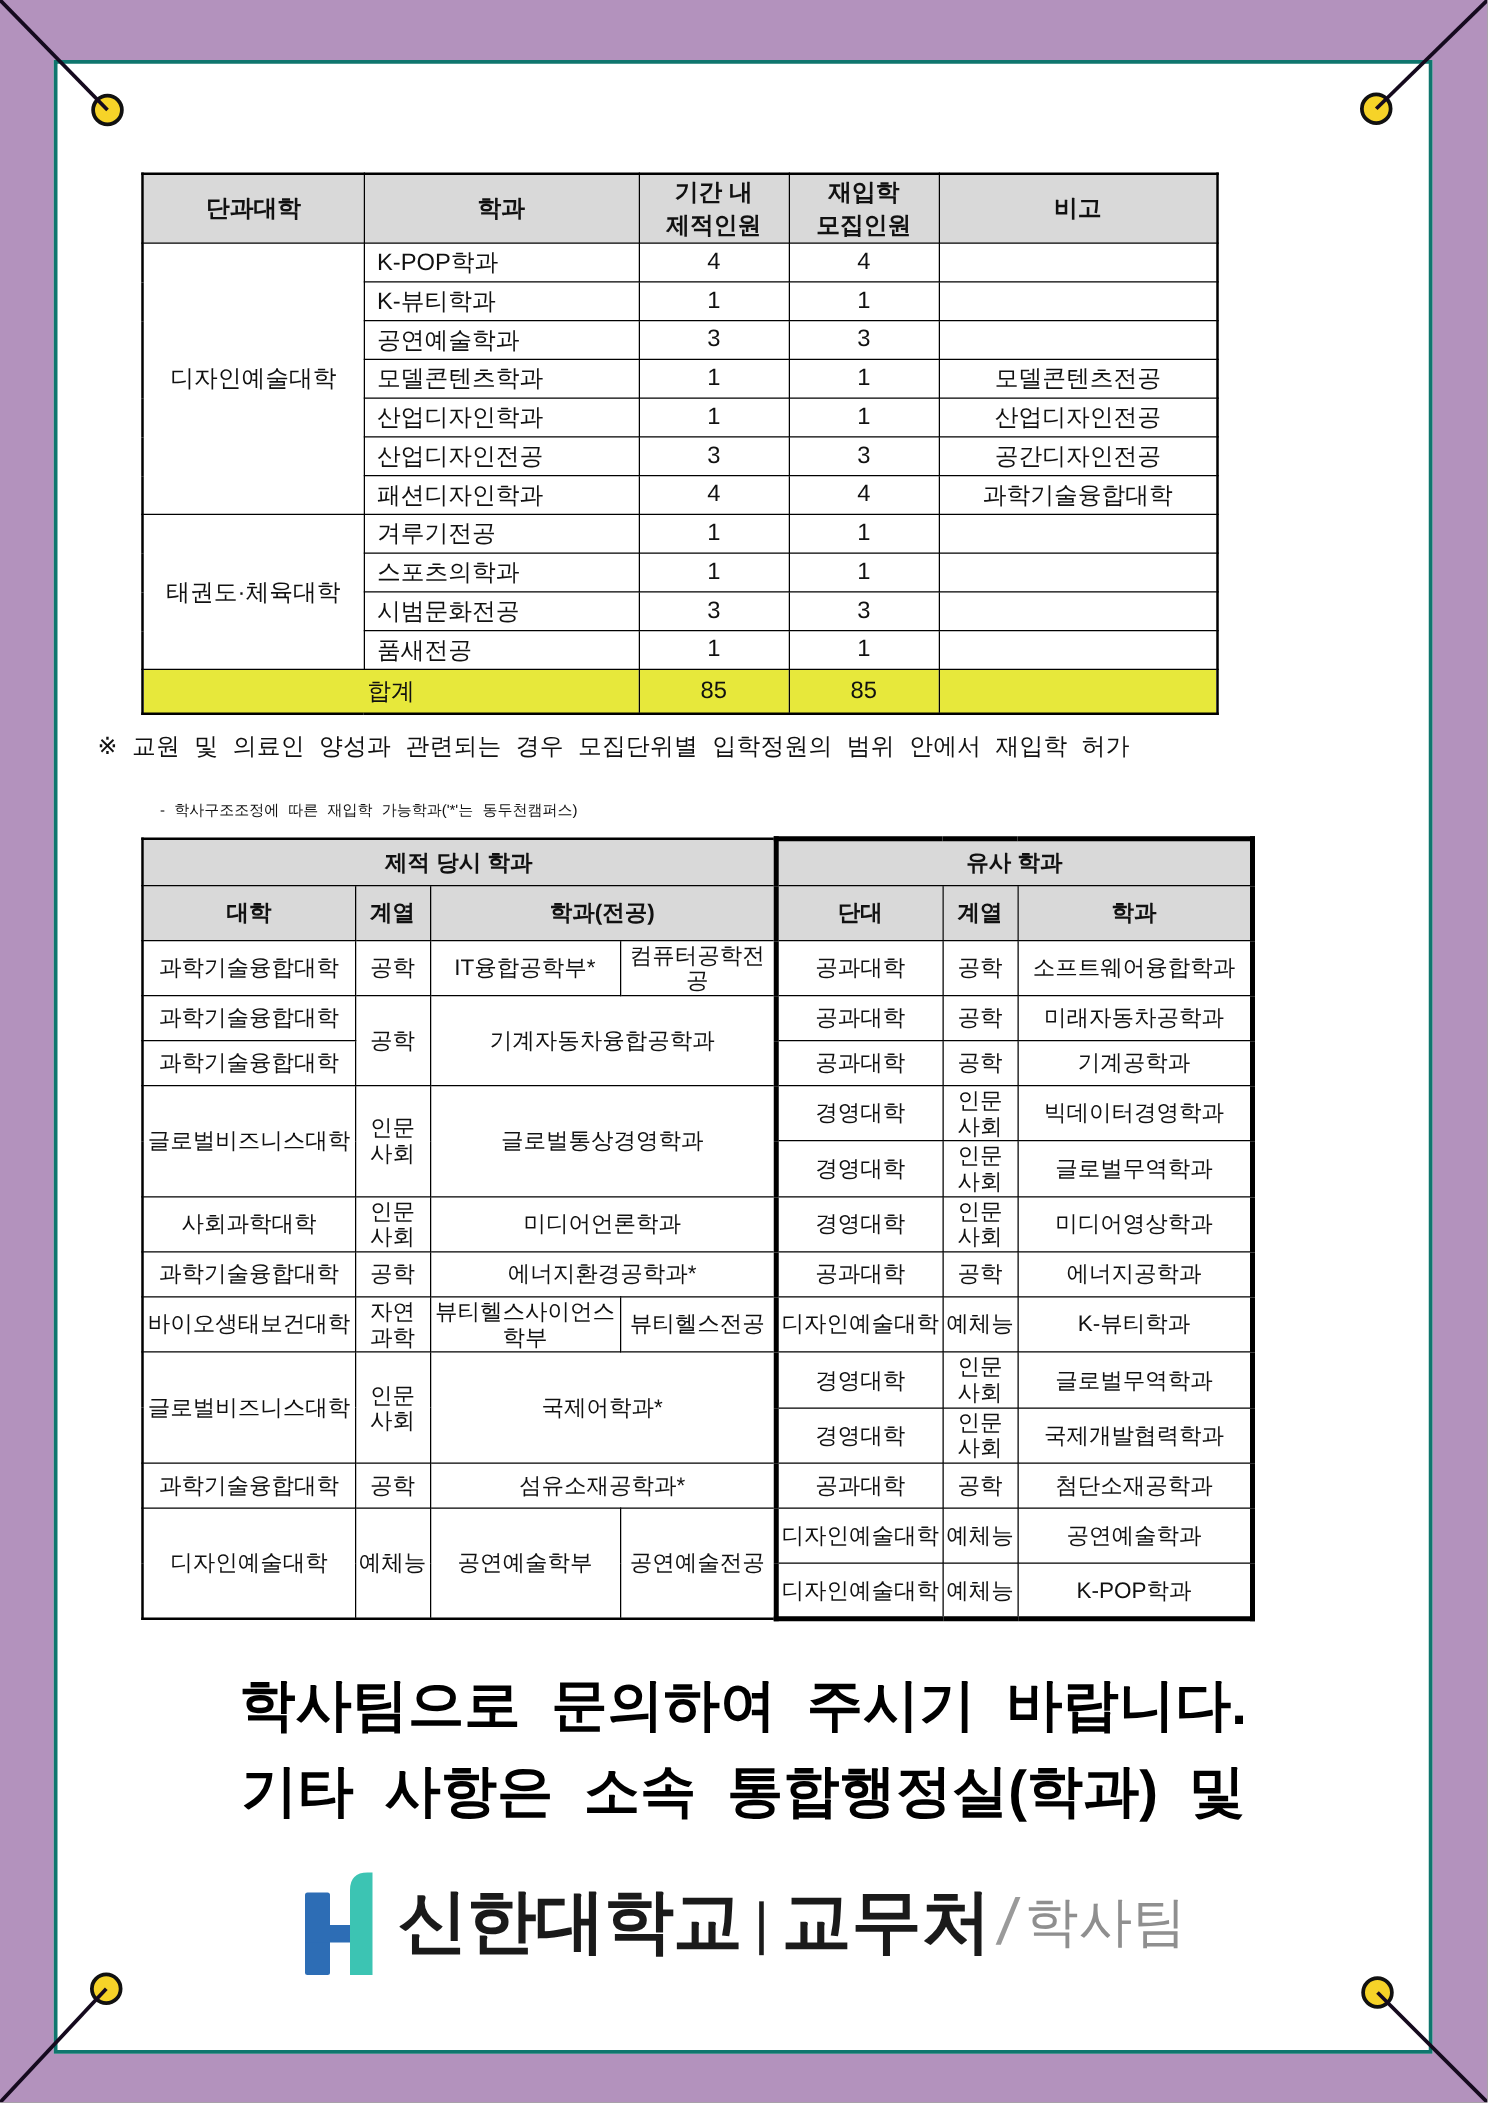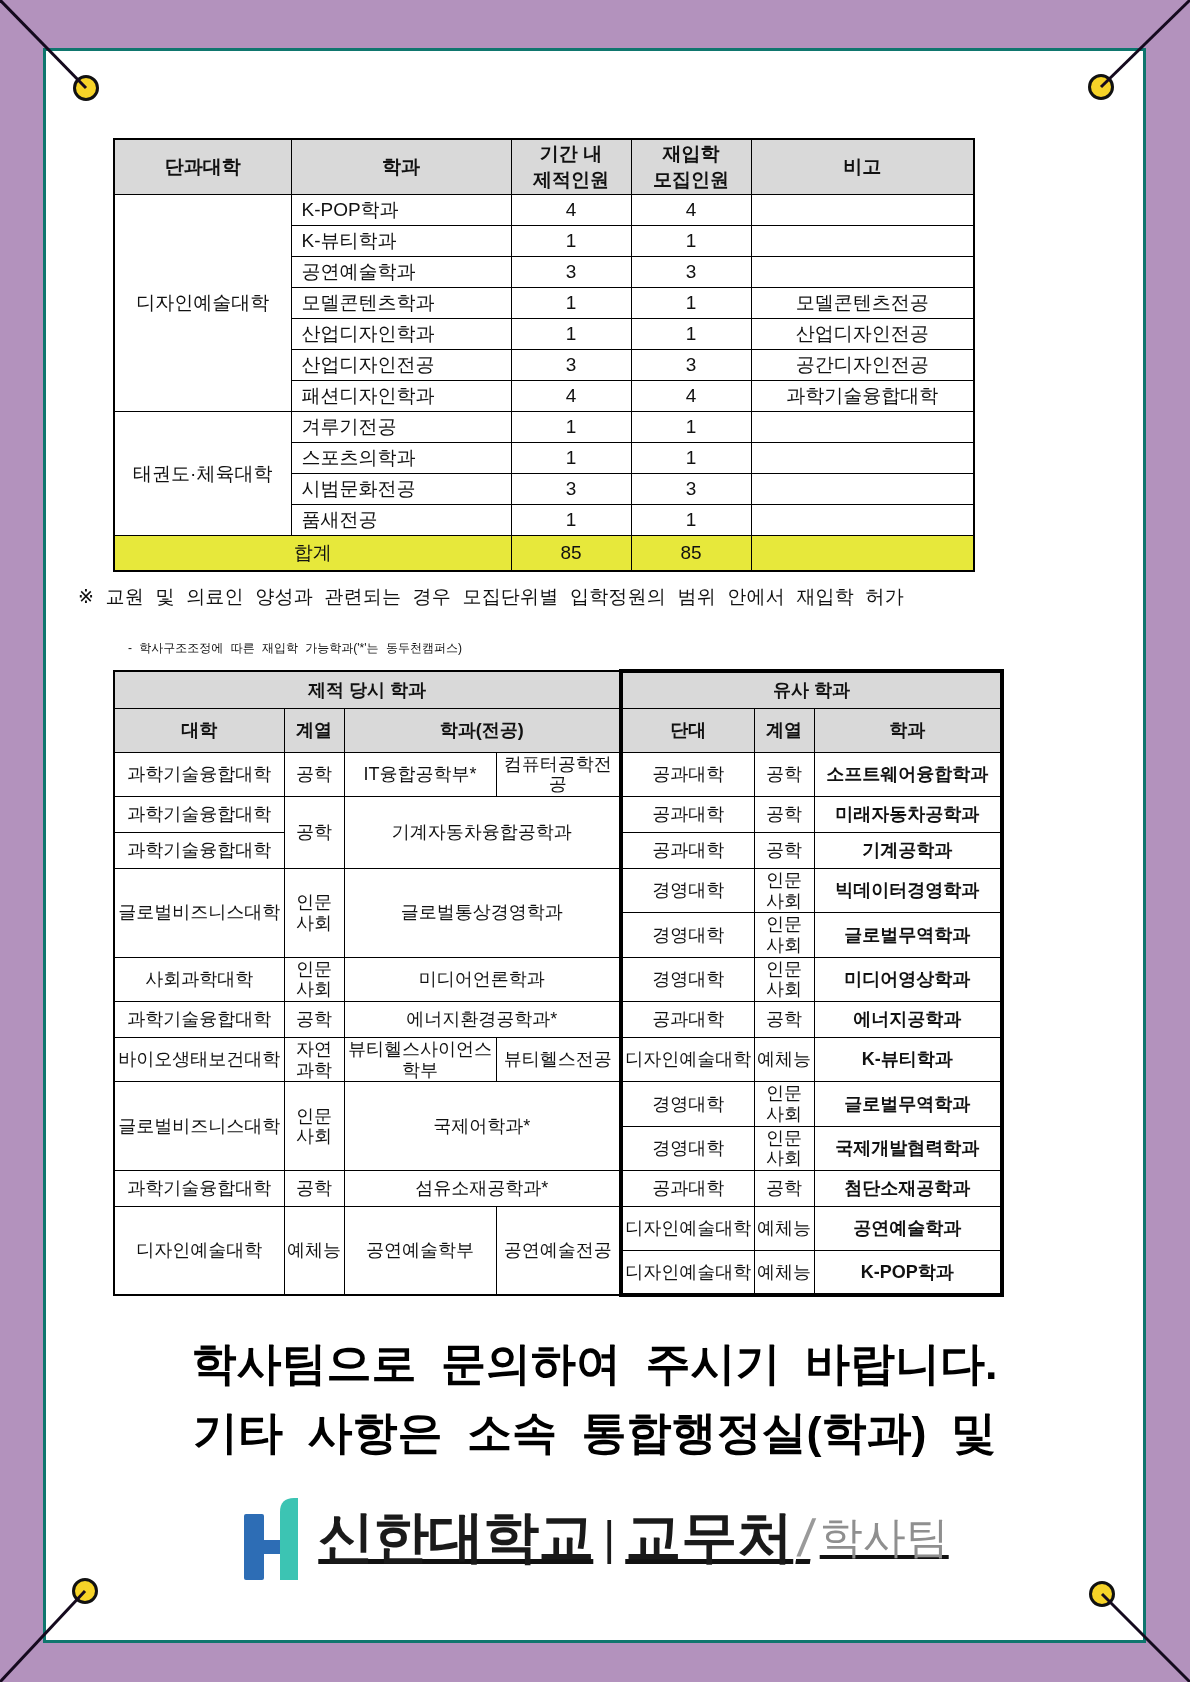--- a/index.html
+++ b/index.html
@@ -23,28 +23,28 @@
   .note{margin:12px 0 0 32px;font-size:19px;letter-spacing:.2px;word-spacing:6px;}
   .subtitle{margin:30px 0 0 82px;font-size:12px;word-spacing:4px;}
 
   
   .t2{margin:12px 0 0 67px;width:888px;font-size:18px;border:2px solid #000;}
   .t2 th{background:#d9d9d9;font-weight:bold;text-align:center;}
   .t2 td{text-align:center;line-height:1.15;}
   .t2 tr.hA{height:37px;margin-left:39px;} .t2 tr.hB{height:44px;}
   .t2 tr.rs{height:36px;} .t2 tr.rt{height:44px;}
   .tk-l{border-left:4px solid #000;}
-  .tk-r{border-right:4px solid #000;font-weight:bold;}
+  .tk-r{border-right:4px solid #000;}
   .tk-t{border-top:4px solid #000;}
   .tk-b{border-bottom:4px solid #000;}
 
   
   .bigmsg{margin-top:32px;text-align:center;font-size:45px;font-weight:800;
           letter-spacing:0px;word-spacing:12px;line-height:1.55;color:#000;}
-  .logo-row{margin-top:26px;display:flex;align-items:center;justify-content:center;gap:4px;text-decoration:underline;}
+  .logo-row{margin-top:26px;display:flex;align-items:center;justify-content:center;gap:4px;}
   .logo-univ{font-size:56px;font-weight:900;letter-spacing:-1px;color:#1a1a1a;}
   .logo-bar{font-size:46px;font-weight:300;color:#1a1a1a;margin:0 6px;}
   .logo-dept{font-size:56px;font-weight:900;color:#1a1a1a;}
   .logo-slash{font-size:52px;font-weight:300;color:#9a9a9a;margin:0 2px;transform:skewX(-8deg);}
   .logo-team{font-size:43px;font-weight:500;color:#8f8f8f;}
 </style>
 </head>
 <body>
 
 <div class="canvas">

